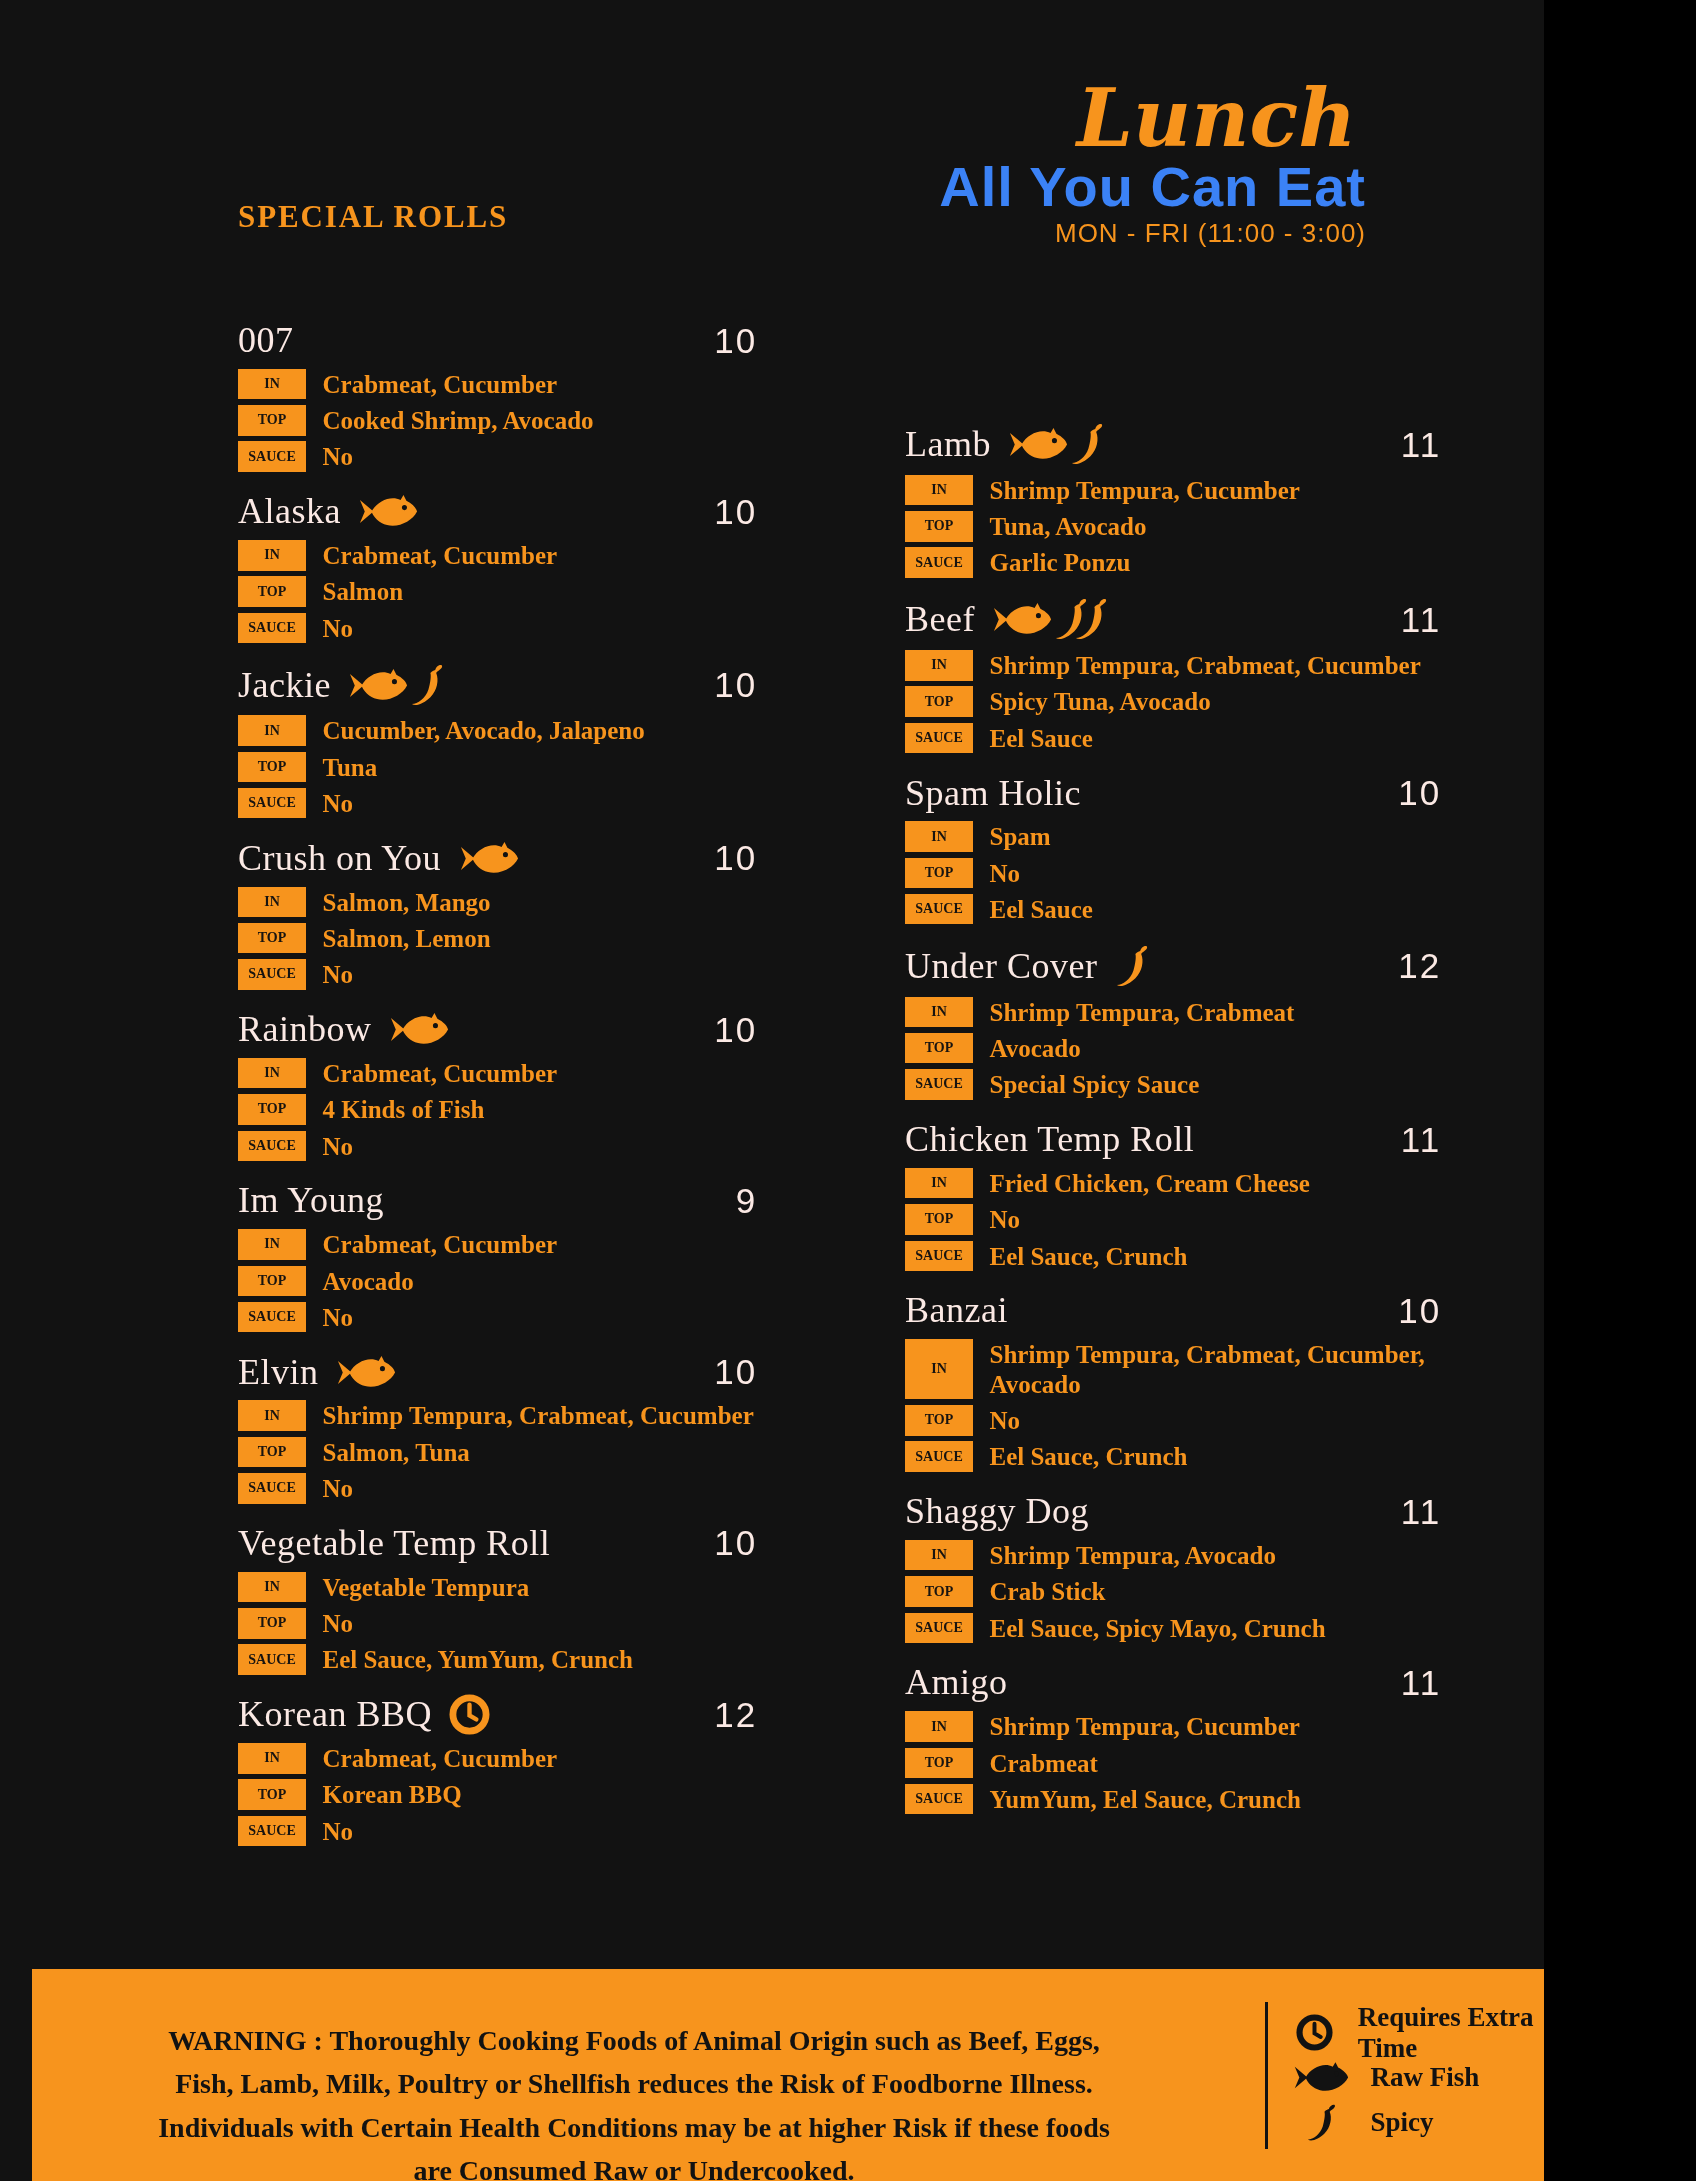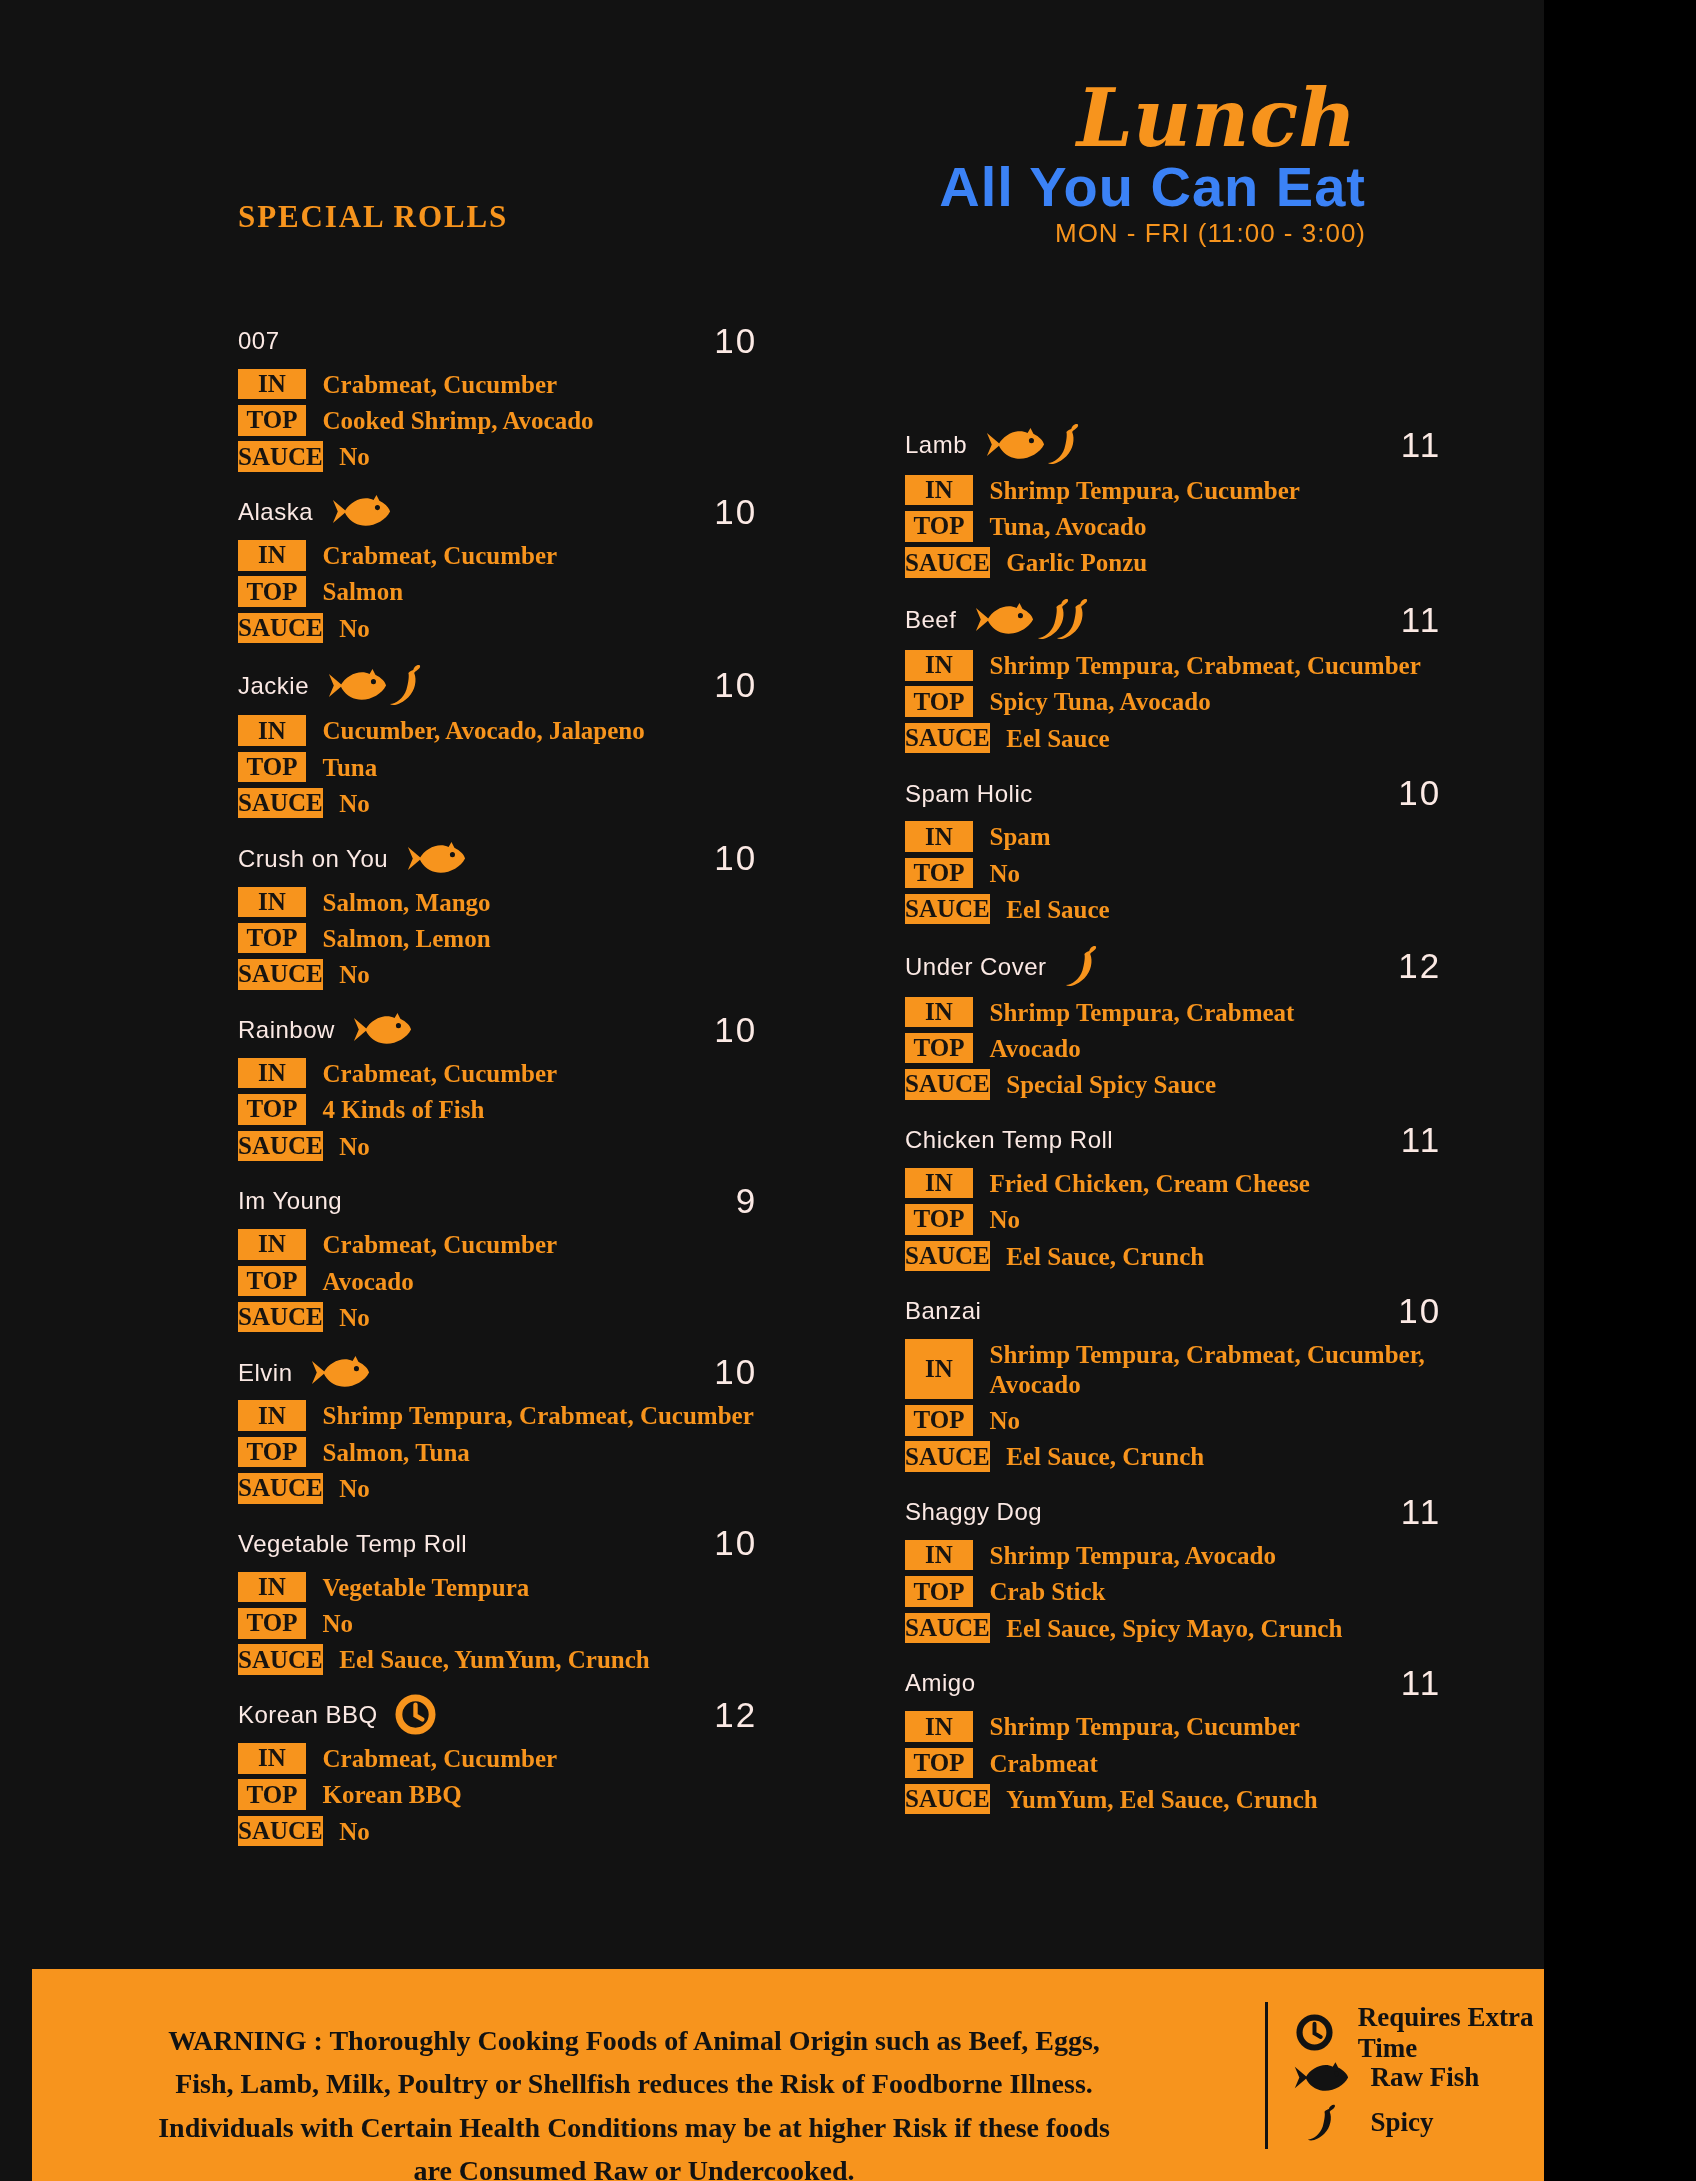--- a/index.html
+++ b/index.html
@@ -14,29 +14,29 @@
   
   .section-title{position:absolute;left:238px;top:199px;margin:0;
         font-family:"Liberation Serif",serif;font-weight:bold;font-size:31px;
         letter-spacing:1.9px;color:var(--accent);}
   
   .col{position:absolute;}
   .col-left{left:238px;top:320px;width:548px;}
   .col-right{left:905px;top:422px;width:565px;}
   .item{margin-bottom:19.4px;}
   .item-head{display:flex;align-items:center;margin-bottom:7.8px;}
-  .item-name{font-size:24px;line-height:41px;color:var(--name-color);letter-spacing:0.5px;}
+  .item-name{font-size:36px;line-height:41px;color:var(--name-color);letter-spacing:0.5px;font-family:Liberation Serif, serif;}
   .item-icons{display:flex;align-items:center;margin-left:17.5px;}
   .item-icons .icon{display:inline-flex;}
   .item-icons .icon + .icon{margin-left:1.9px;}
   .item-icons .icon.overlap{margin-left:-13.6px;}
   .item-price{margin-left:auto;font-size:35px;color:var(--name-color);padding-right:29px;letter-spacing:1.9px;}
   .tag-row{display:flex;align-items:stretch;margin-bottom:5.8px;}
   .tag{flex:0 0 68px;min-height:25px;background:var(--accent);color:#181410;
-       font-family:"Liberation Serif",serif;font-weight:bold;font-size:25px;
+       font-family:"Liberation Serif",serif;font-weight:bold;font-size:14px;
        display:flex;align-items:center;justify-content:center;margin-right:16.5px;}
   .tag-value{font-family:"Liberation Serif",serif;font-weight:bold;font-size:25px;
        line-height:1.18;color:var(--accent);padding-top:1px;}
   
   .footer{position:absolute;left:0;right:0;top:1969px;bottom:0;background:var(--accent);margin-left:32px;}
   .warning{position:absolute;left:112px;top:50px;width:980px;text-align:center;
        font-family:"Liberation Serif",serif;font-weight:bold;font-size:28px;
        line-height:1.55;color:#121212;}
   .footer-divider{position:absolute;left:1233px;top:33px;height:147px;width:2.9px;background:#121212;}
   .legend{position:absolute;left:1261px;top:41px;display:flex;flex-direction:column;}

